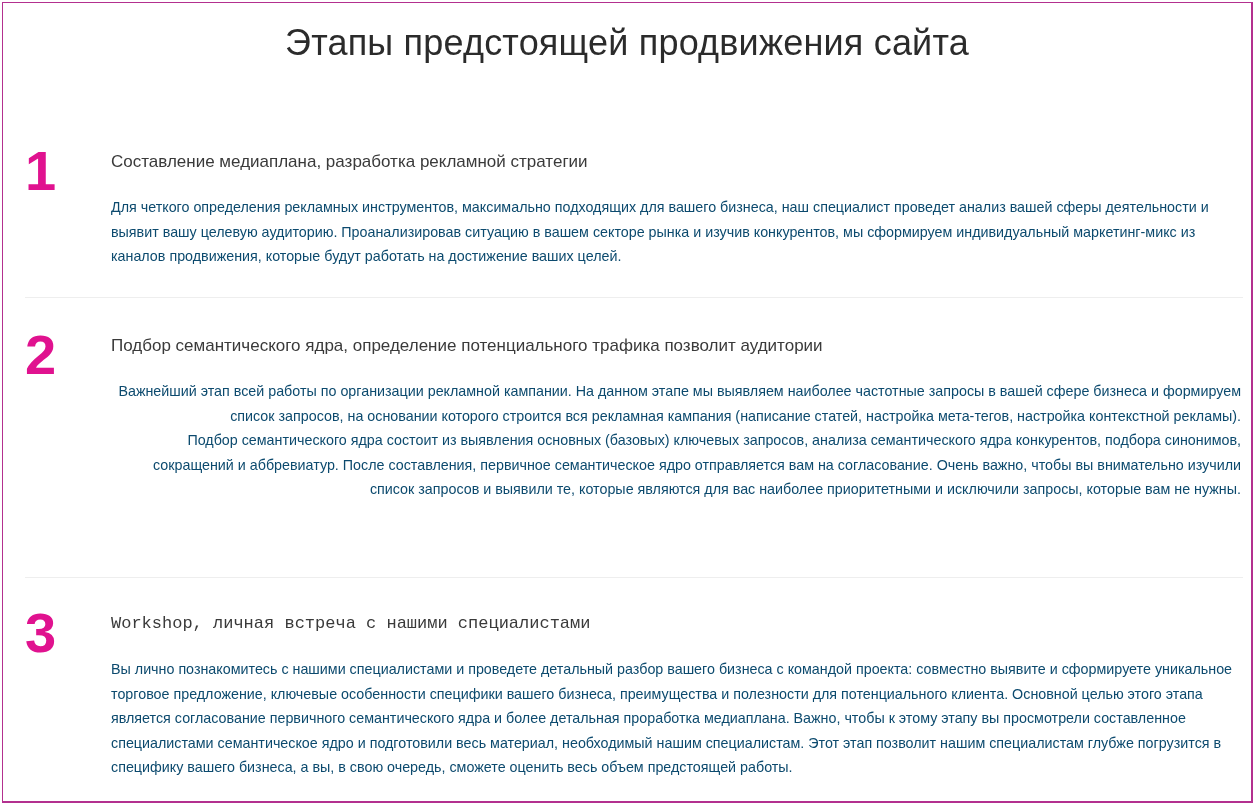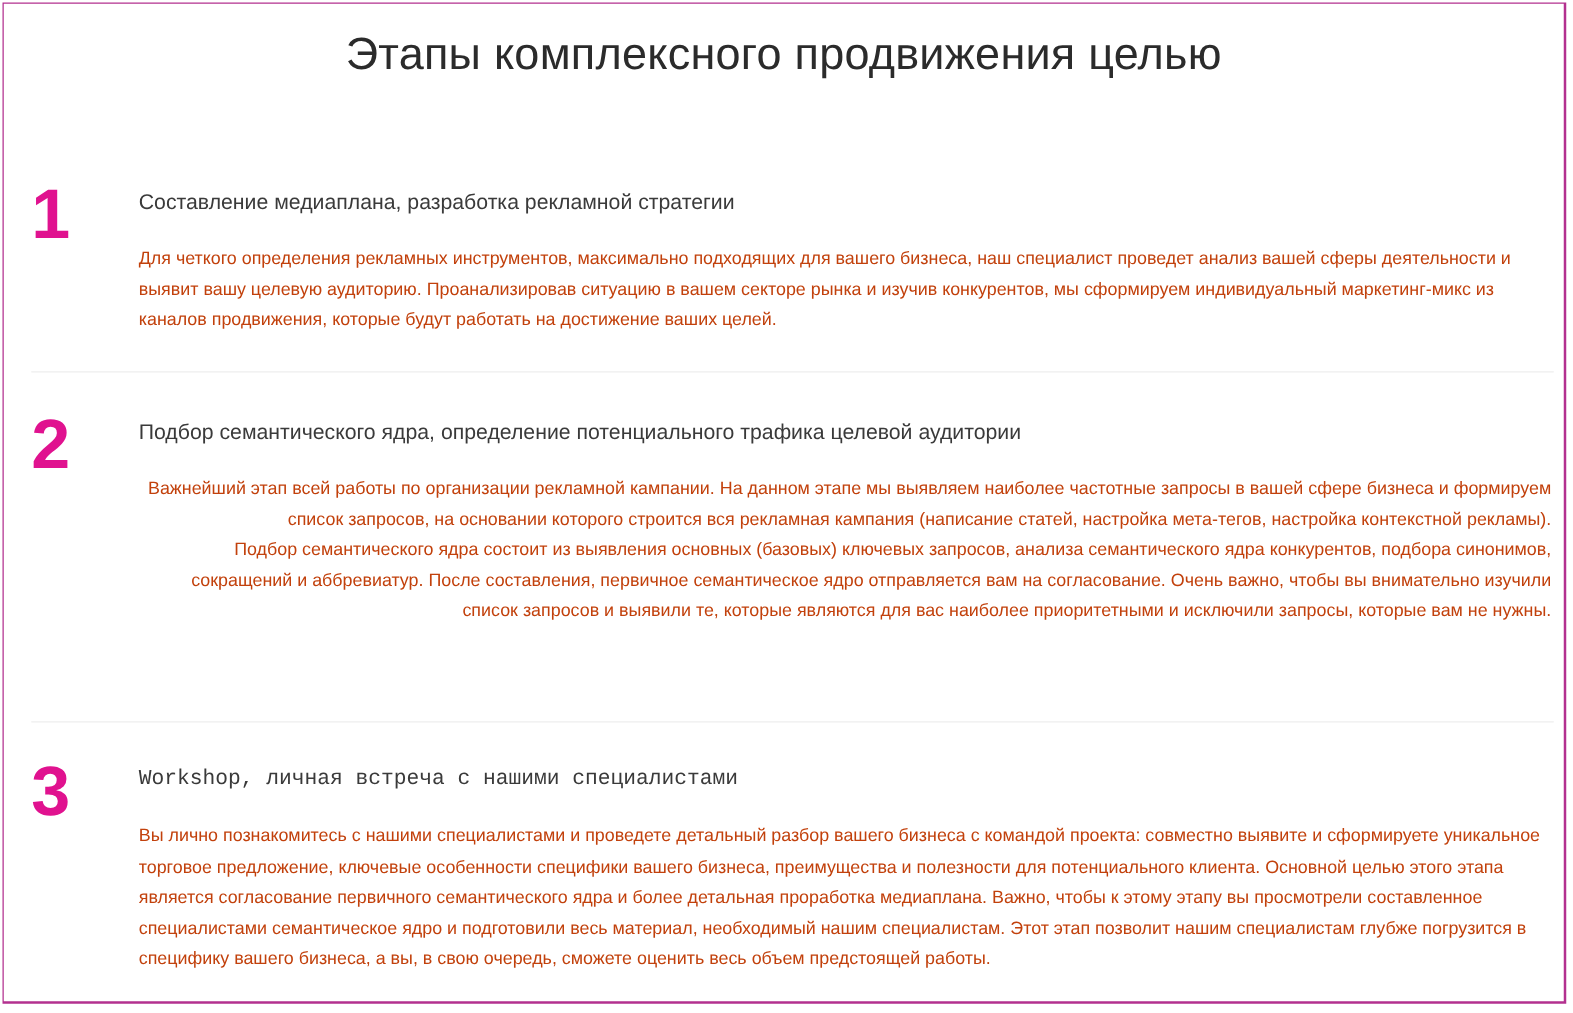--- a/index.html
+++ b/index.html
@@ -63,54 +63,54 @@
       white-space: nowrap;
       margin: 0;
       font-weight: normal;
     }
     .stage-text {
       position: absolute;
       left: 86px;
       width: 1130px;
       font-size: 14.3px;
       line-height: 24.5px;
-      color: #c2410c;
+      color: #0c4a6e;
       margin: 0;
     }
     .stage-text p {
       margin: 0;
     }
     .divider {
       position: absolute;
       left: 22px;
       width: 1218px;
       height: 1px;
       background: #eeeeee;
     }
   </style>
 </head>
 <body>
 
 <div class="frame">
 
-  <h1 class="page-title">Этапы комплексного продвижения целью</h1>
+  <h1 class="page-title">Этапы предстоящей продвижения сайта</h1>
 
   <section class="stage" style="top:140px;">
     <div class="stage-number" style="top:0px;">1</div>
     <h2 class="stage-title" style="top:4px;">Составление медиаплана, разработка рекламной стратегии</h2>
     <div class="stage-text" style="top:52px;">
       <p>Для четкого определения рекламных инструментов, максимально подходящих для вашего бизнеса, наш специалист проведет анализ вашей сферы деятельности и выявит вашу целевую аудиторию. Проанализировав ситуацию в вашем секторе рынка и изучив конкурентов, мы сформируем индивидуальный маркетинг-микс из каналов продвижения, которые будут работать на достижение ваших целей.</p>
     </div>
   </section>
 
   <div class="divider" style="top:294px;"></div>
 
   <section class="stage" style="top:324px;">
     <div class="stage-number" style="top:0px;">2</div>
-    <h2 class="stage-title" style="top:4px;">Подбор семантического ядра, определение потенциального трафика целевой аудитории</h2>
+    <h2 class="stage-title" style="top:4px;">Подбор семантического ядра, определение потенциального трафика позволит аудитории</h2>
     <div class="stage-text" style="top:52px;text-align:right;">
       <p>Важнейший этап всей работы по организации рекламной кампании. На данном этапе мы выявляем наиболее частотные запросы в вашей сфере бизнеса и формируем список запросов, на основании которого строится вся рекламная кампания (написание статей, настройка мета-тегов, настройка контекстной рекламы).</p>
       <p>Подбор семантического ядра состоит из выявления основных (базовых) ключевых запросов, анализа семантического ядра конкурентов, подбора синонимов, сокращений и аббревиатур. После составления, первичное семантическое ядро отправляется вам на согласование. Очень важно, чтобы вы внимательно изучили список запросов и выявили те, которые являются для вас наиболее приоритетными и исключили запросы, которые вам не нужны.</p>
     </div>
   </section>
 
   <div class="divider" style="top:574px;"></div>
 
   <section class="stage" style="top:602px;">
     <div class="stage-number" style="top:0px;">3</div>

